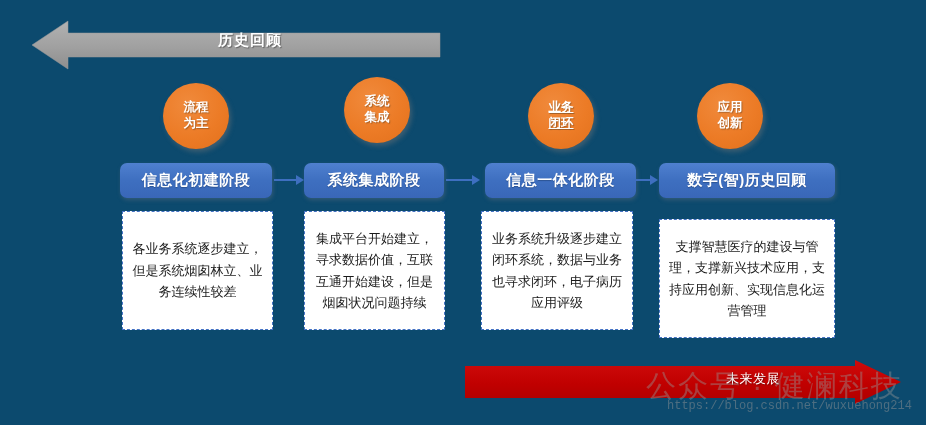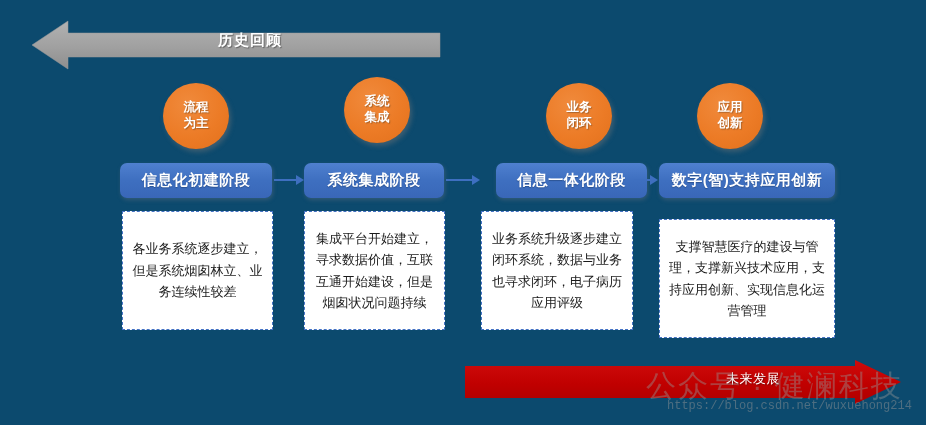--- a/index.html
+++ b/index.html
@@ -172,33 +172,33 @@
   <div class="history-arrow-label">历史回顾</div>
 
   <div class="circle" style="left:163px; top:83px;">
     <span>流程</span>
     <span>为主</span>
   </div>
   <div class="circle" style="left:344px; top:77px;">
     <span>系统</span>
     <span>集成</span>
   </div>
-  <div class="circle" style="left:546px; top:83px;">
+  <div class="circle" style="left:528px; top:83px;text-decoration:underline;">
     <span>业务</span>
     <span>闭环</span>
   </div>
   <div class="circle" style="left:697px; top:83px;">
     <span>应用</span>
     <span>创新</span>
   </div>
 
   <div class="stage" style="left:120px; top:163px; width:152px;">信息化初建阶段</div>
   <div class="stage" style="left:304px; top:163px; width:140px;">系统集成阶段</div>
-  <div class="stage" style="left:496px; top:163px; width:151px;">信息一体化阶段</div>
-  <div class="stage" style="left:659px; top:163px; width:176px;">数字(智)支持应用创新</div>
+  <div class="stage" style="left:485px; top:163px; width:151px;">信息一体化阶段</div>
+  <div class="stage" style="left:659px; top:163px; width:176px;">数字(智)历史回顾</div>
 
   <div class="connector" style="left:274px; width:30px;">
     <svg width="30" height="12" viewBox="0 0 30 12" xmlns="http://www.w3.org/2000/svg">
       <line x1="0" y1="6" x2="22" y2="6" stroke="#3e6fc0" stroke-width="2"></line>
       <polygon points="22,1 30,6 22,11" fill="#3e6fc0"></polygon>
     </svg>
   </div>
   <div class="connector" style="left:446px; width:34px;">
     <svg width="34" height="12" viewBox="0 0 34 12" xmlns="http://www.w3.org/2000/svg">
       <line x1="0" y1="6" x2="26" y2="6" stroke="#3e6fc0" stroke-width="2"></line>

